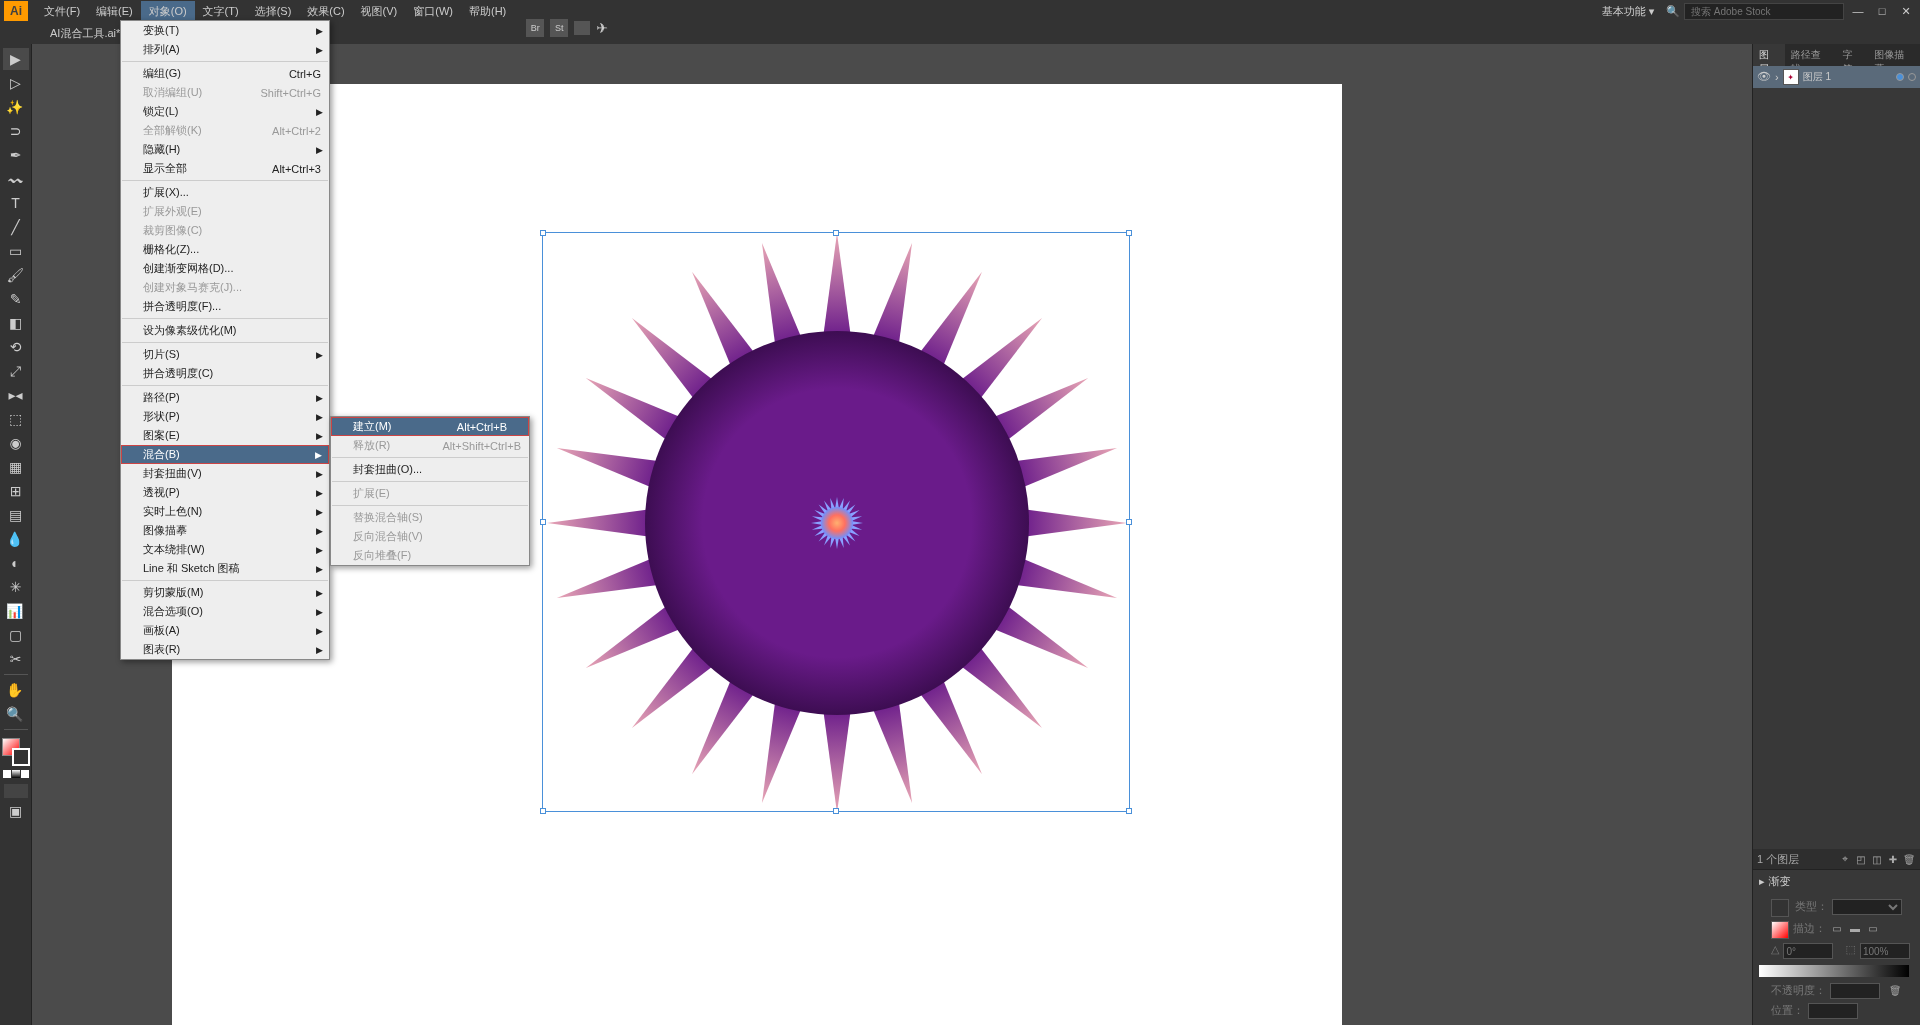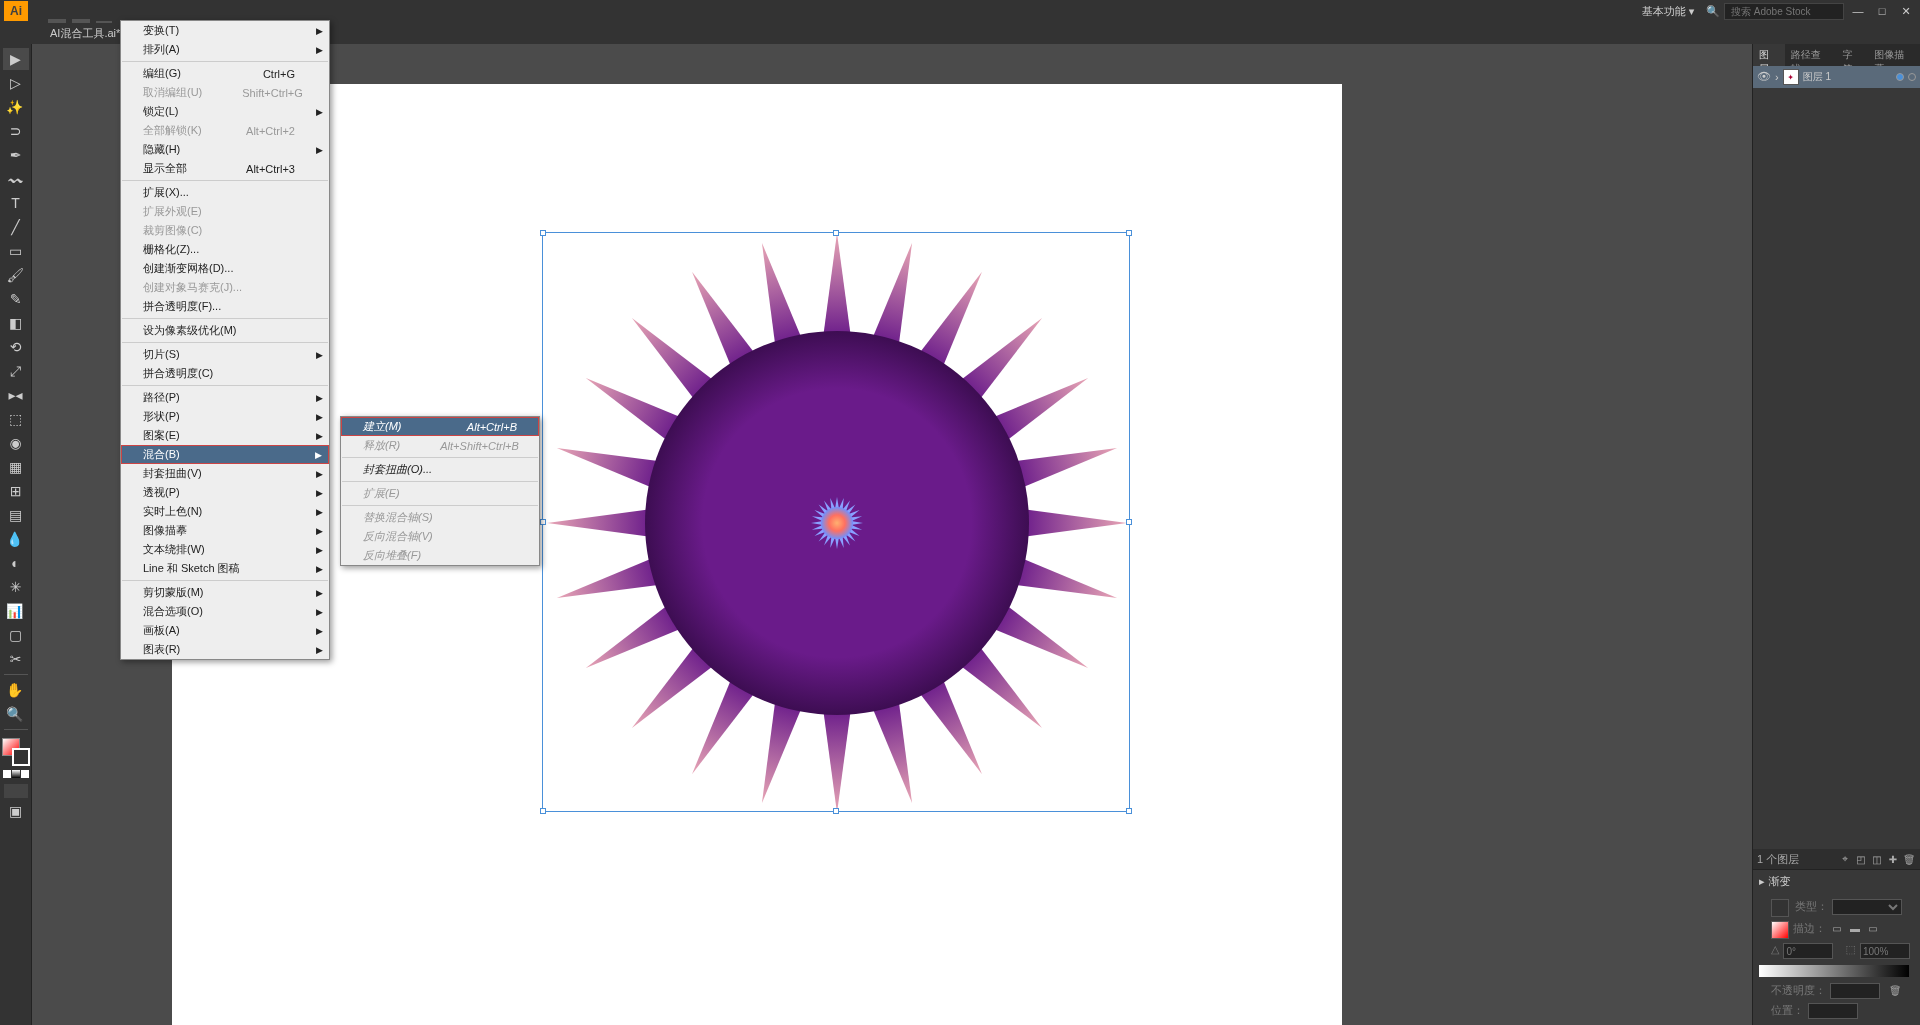--- a/index.html
+++ b/index.html
@@ -6,21 +6,21 @@
   body { background: #333333; width: 1920px; height: 1025px; overflow: hidden; color: #ccc; }
   
   
   .menubar { height: 22px; background: #333333; display: flex; align-items: center; padding-left: 4px; }
   .ai-logo { width: 24px; height: 20px; background: #ff9a00; color: #404040; font-weight: bold; font-size: 12px; display: flex; align-items: center; justify-content: center; margin-right: 8px; }
   .menubar-item { padding: 3px 8px; color: #ccc; cursor: pointer; }
   .menubar-item.active { background: #4a6a8a; }
   .menubar-right { margin-left: auto; display: flex; align-items: center; gap: 4px; padding-right: 4px; }
   .mr-icon { width: 18px; height: 18px; background: #555; display: flex; align-items: center; justify-content: center; color: #ccc; font-size: 9px; }
   .mr-dropdown { padding: 2px 8px; color: #ccc; }
-  .mr-search { background: #222; border: 1px solid #444; padding: 2px 6px; color: #777; width: 120px; font-size: 10px; }
+  .mr-search { background: #222; border: 1px solid #444; padding: 2px 6px; color: #777; width: 160px; font-size: 10px; }
   .win-btn { width: 20px; height: 16px; color: #ccc; display: flex; align-items: center; justify-content: center; }
   
   
   .doctab-row { height: 22px; background: #333; display: flex; align-items: center; padding-left: 40px; }
   .doctab { padding: 3px 10px; background: #333; color: #ccc; }
   
   
   .workspace { display: flex; height: calc(1025px - 44px); }
   
   
@@ -30,21 +30,21 @@
   .tool-divider { width: 24px; height: 1px; background: #555; margin: 2px 0; }
   .fill-stroke { width: 28px; height: 28px; position: relative; margin-top: 4px; }
   .fs-fill { position: absolute; top: 0; left: 0; width: 18px; height: 18px; background: linear-gradient(135deg,#fff,#f00); border: 1px solid #888; }
   .fs-stroke { position: absolute; bottom: 0; right: 0; width: 18px; height: 18px; background: #333; border: 2px solid #fff; }
   .color-row { display: flex; gap: 1px; margin-top: 2px; }
   .color-sw { width: 8px; height: 8px; }
   .draw-mode { width: 24px; height: 14px; background: #444; margin-top: 4px; }
   
   
   .dropdown { position: absolute; background: #eee; border: 1px solid #888; box-shadow: 2px 2px 6px rgba(0,0,0,.4); z-index: 100; }
-  .dropdown-item { display: flex; align-items: center; padding: 2px 34px 2px 22px; color: #222; min-height: 17px; white-space: nowrap; position: relative; cursor: default; }
+  .dropdown-item { display: flex; align-items: center; padding: 2px 8px 2px 22px; color: #222; min-height: 17px; white-space: nowrap; position: relative; cursor: default; }
   .dropdown-item.disabled { color: #999; }
   .dropdown-item.hover { background: #4a6a8a; color: #fff; border:1px solid #c44; padding:1px 21px 1px 21px;}
   .dd-shortcut { margin-left: auto; padding-left: 40px; text-align: center; }
   .dd-arrow { position: absolute; right: 6px; font-size: 9px; }
   .dd-sep { height: 1px; background: #ccc; margin: 2px 1px; }
   
   
   .canvas-area { flex: 1; background: #4b4b4b; display: flex; position: relative; overflow: hidden; }
   .canvas-inner { position: absolute; left: 140px; top: 40px; }
   .artboard { width: 1170px; height: 960px; background: #fff; position: relative; }
@@ -75,20 +75,31 @@
   
   .menubar .iconset { display:flex; gap:6px; align-items:center; margin-left:12px;margin-top:33px;}
   .arrange-ico { width:16px; height:14px; background:#555;}
   .send-ico { color:#ccc; font-size:14px;}
 </style>
 </head>
 <body>
 
 <div class="menubar">
   <div class="ai-logo">Ai</div>
+  <div id="menubar-items" style="display: flex;">
+      <div class="menubar-item">文件(F)</div>
+      <div class="menubar-item">编辑(E)</div>
+      <div class="menubar-item active">对象(O)</div>
+      <div class="menubar-item">文字(T)</div>
+      <div class="menubar-item">选择(S)</div>
+      <div class="menubar-item">效果(C)</div>
+      <div class="menubar-item">视图(V)</div>
+      <div class="menubar-item">窗口(W)</div>
+      <div class="menubar-item">帮助(H)</div>
+    </div>
   <div class="iconset">
     <div class="mr-icon">Br</div>
     <div class="mr-icon">St</div>
     <div class="arrange-ico"></div>
     <div class="send-ico">✈</div>
   </div>
   <div class="menubar-right">
     <div class="mr-dropdown"><span>基本功能</span> ▾</div>
     <div style="color:#777;">🔍</div>
     <input class="mr-search" placeholder="搜索 Adobe Stock" style="">
@@ -428,21 +439,21 @@
     <div class="dropdown-item">
       <span>画板(A)</span>
       <span class="dd-arrow">▶</span>
     </div>
     <div class="dropdown-item">
       <span>图表(R)</span>
       <span class="dd-arrow">▶</span>
     </div>
   </div>
 
-<div class="dropdown" id="blend-submenu" style="left:340px; top:416px; width:200px;font-style:italic;">
+<div class="dropdown" id="blend-submenu" style="left:330px; top:416px; width:200px;">
     <div class="dropdown-item hover">
       <span>建立(M)</span>
       <span class="dd-shortcut">Alt+Ctrl+B</span>
     </div>
     <div class="dropdown-item disabled">
       <span>释放(R)</span>
       <span class="dd-shortcut">Alt+Shift+Ctrl+B</span>
     </div>
     <div class="dd-sep"></div>
     <div class="dropdown-item">

